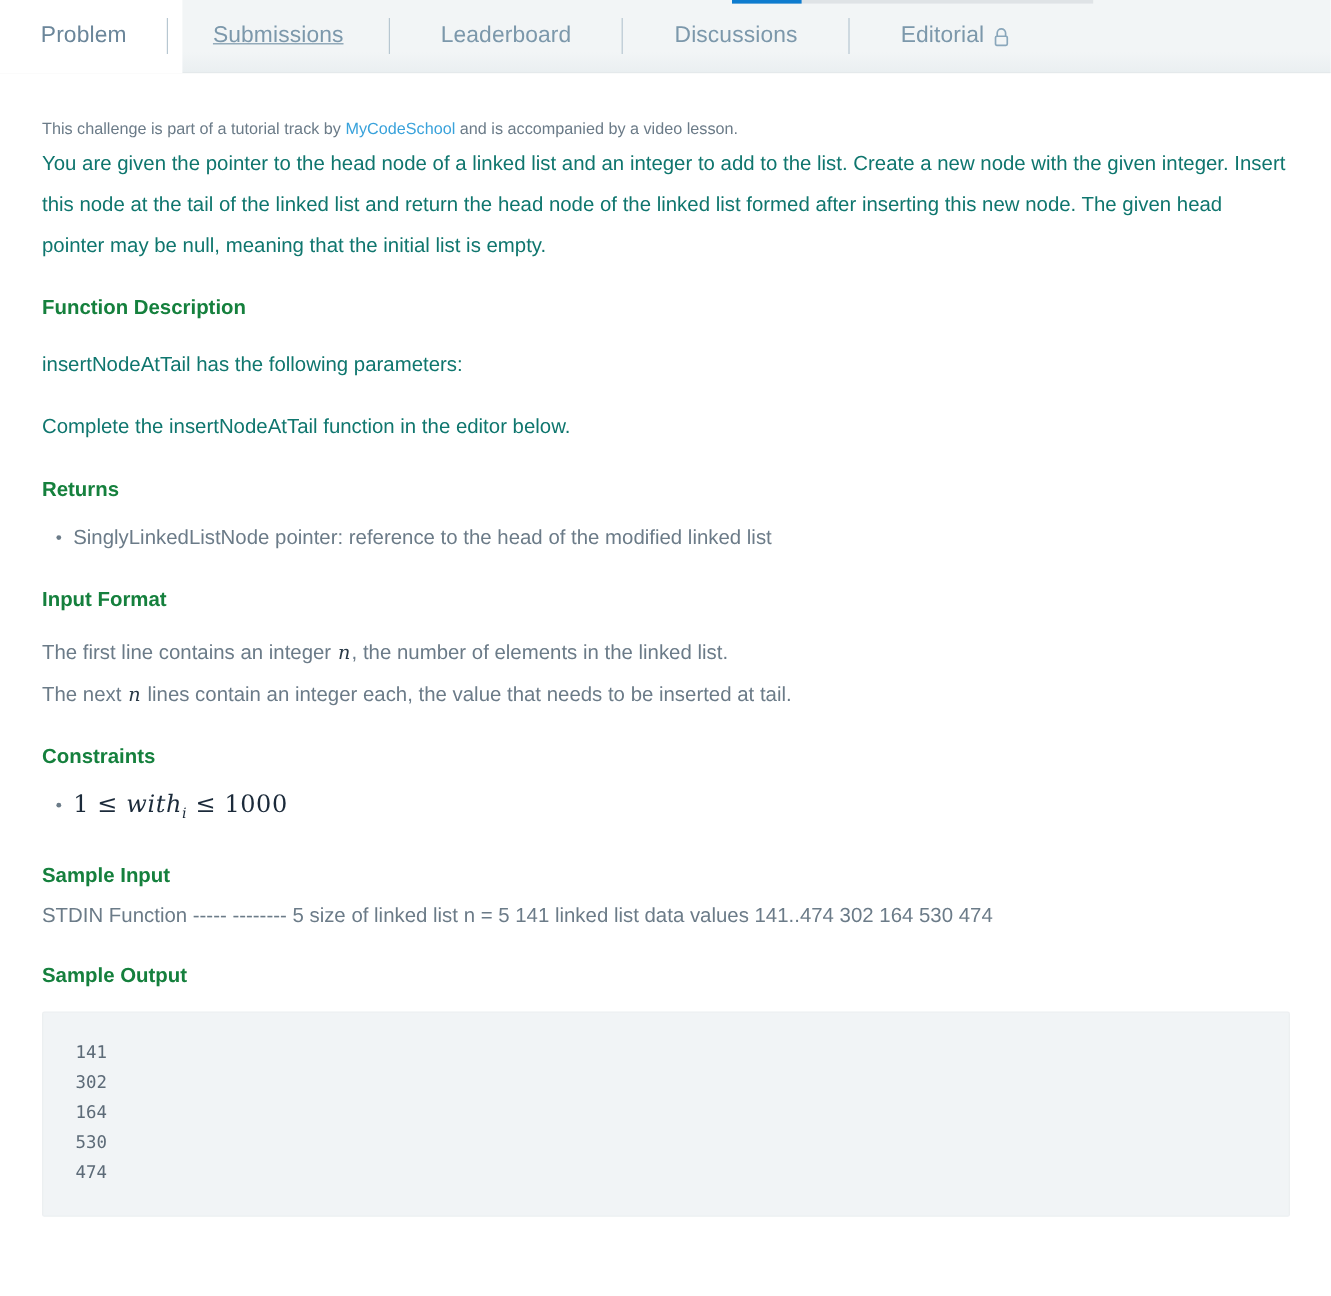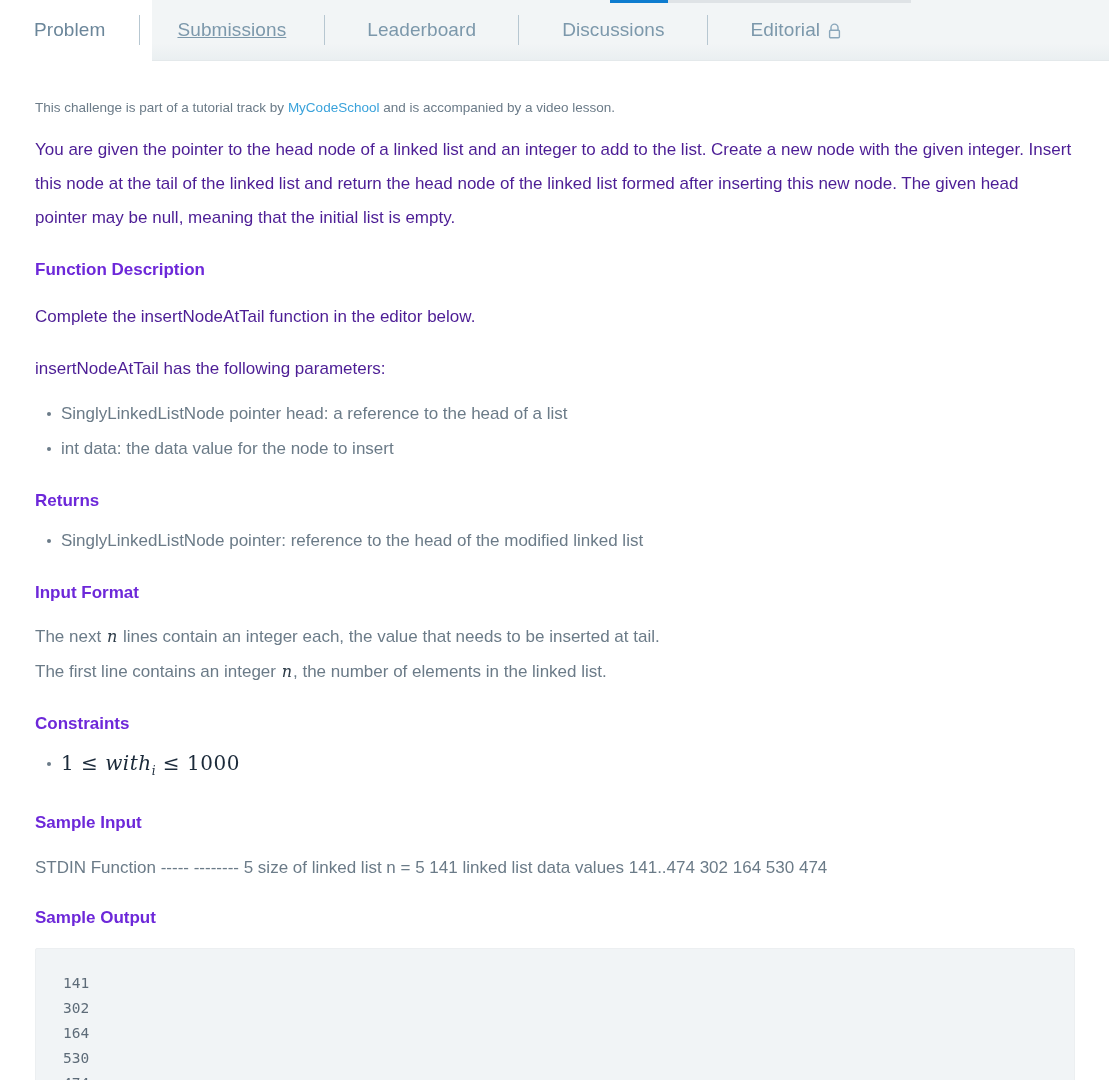--- a/index.html
+++ b/index.html
@@ -112,28 +112,28 @@
     line-height: 18px;
   }
   .tutorial-note a {
     color: #39a2db;
     text-decoration: none;
     cursor: pointer;
   }
   .para {
     font-size: 17px;
     line-height: 34px;
-    color: #4c1d95;
-    margin: 16px 0 0 0;
+    color: #0f766e;
+    margin: 3px 0 0 0;
     max-width: 1040px;
   }
   h3.section-title {
     font-size: 17px;
     font-weight: bold;
-    color: #6d28d9;
+    color: #15803d;
     margin: 23px 0 0 0;
     line-height: 24px;
   }
   .para.tight { margin-top: 18px; }
   ul.bullets {
     margin: 10px 0 0 0;
     padding: 0 0 0 26px;
     list-style: none;
   }
   ul.bullets li {
@@ -182,21 +182,21 @@
     font-size: 12px;
     font-style: italic;
   }
   ul.bullets.math li { line-height: 35px; }
   ul.bullets.math li::before { top: 16px; }
 
   .sample-line {
     font-size: 17px;
     line-height: 30px;
     color: #6b7b88;
-    margin-top: 18px;
+    margin-top: 6px;
     max-width: 1040px;
   }
 
   pre.codeblock {
     margin: 18px 0 0 0;
     background: #f1f4f6;
     border: 1px solid #eceff1;
     border-radius: 2px;
     padding: 22px 0 22px 27px;
     width: 1040px;
@@ -256,36 +256,32 @@
 
 <div class="content">
 
   <div class="tutorial-note">
     <span>This challenge is part of a tutorial track by </span><a href="#">MyCodeSchool</a><span> and is accompanied by a video lesson.</span>
   </div>
 
   <p class="para">You are given the pointer to the head node of a linked list and an integer to add to the list. Create a new node with the given integer. Insert this node at the tail of the linked list and return the head node of the linked list formed after inserting this new node. The given head pointer may be null, meaning that the initial list is empty.</p>
 
   <h3 class="section-title">Function Description</h3>
+  <p class="para tight">insertNodeAtTail has the following parameters:</p>
   <p class="para tight">Complete the insertNodeAtTail function in the editor below.</p>
-  <p class="para tight">insertNodeAtTail has the following parameters:</p>
-  <ul class="bullets">
-    <li>SinglyLinkedListNode pointer head: a reference to the head of a list</li>
-    <li>int data: the data value for the node to insert</li>
-  </ul>
 
   <h3 class="section-title">Returns</h3>
   <ul class="bullets">
     <li>SinglyLinkedListNode pointer: reference to the head of the modified linked list</li>
   </ul>
 
   <h3 class="section-title">Input Format</h3>
   <div class="line-block">
+    <div class="ln"><span>The first line contains an integer </span><span class="mjx">n</span><span>, the number of elements in the linked list.</span></div>
     <div class="ln"><span>The next </span><span class="mjx">n</span><span> lines contain an integer each, the value that needs to be inserted at tail.</span></div>
-    <div class="ln"><span>The first line contains an integer </span><span class="mjx">n</span><span>, the number of elements in the linked list.</span></div>
   </div>
 
   <h3 class="section-title">Constraints</h3>
   <ul class="bullets math">
     <li>
       <span class="mjx-big"><span class="num">1</span>
         <span>≤</span>
         <span class="it">with</span><sub>i</sub>
         <span>≤</span>
         <span class="num">1000</span></span>

